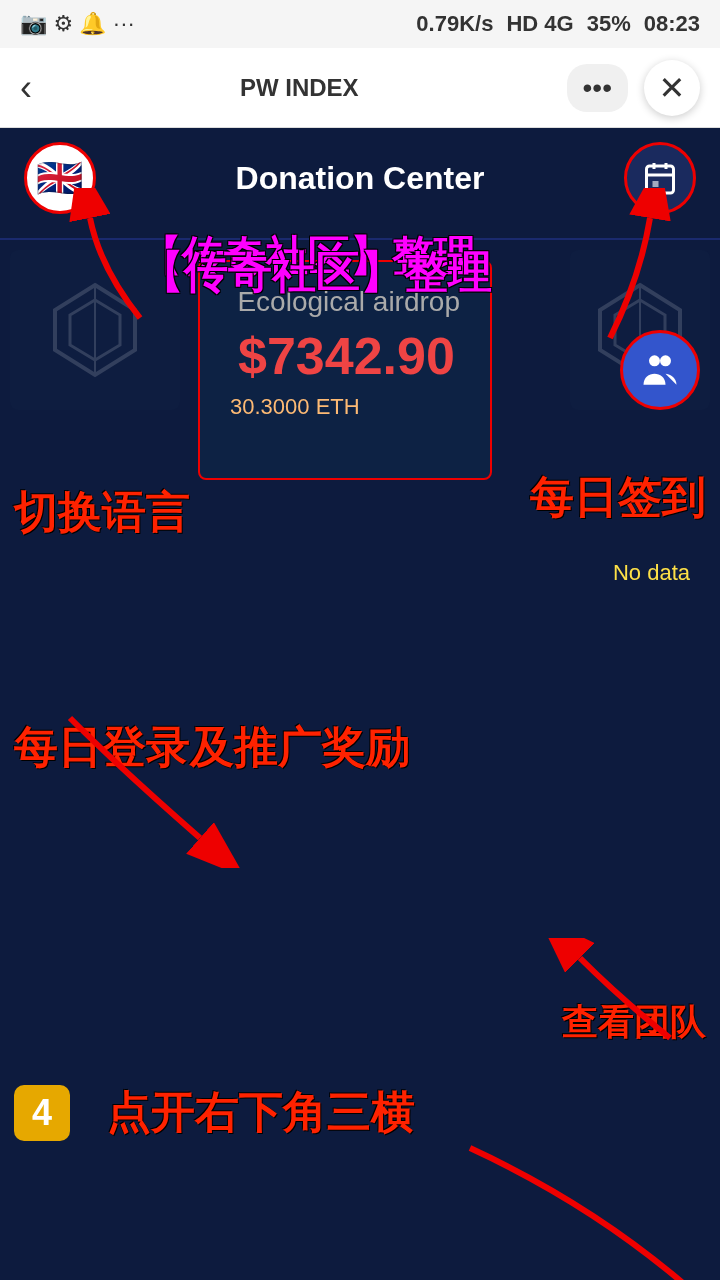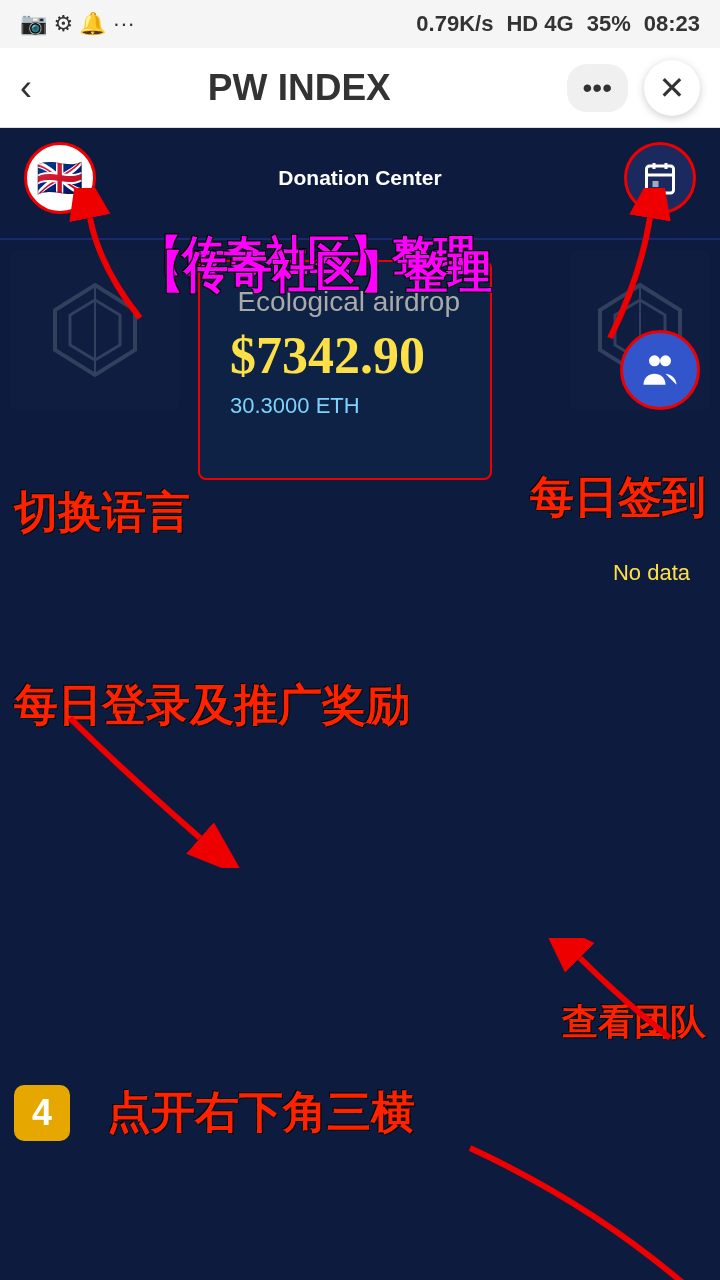--- a/index.html
+++ b/index.html
@@ -18,21 +18,21 @@
 
     
     .browser-nav {
       width: 720px; height: 80px;
       background: #fff;
       display: flex; align-items: center; justify-content: space-between;
       padding: 0 20px;
       border-bottom: 1px solid #ddd;
     }
     .nav-back { font-size: 36px; color: #333; cursor: pointer; }
-    .nav-title { font-size: 37px; font-weight: 600; color: #333; }
+    .nav-title { font-size: 24px; font-weight: 600; color: #333; }
     .nav-actions { display: flex; align-items: center; gap: 16px; }
     .nav-dots {
       font-size: 28px; color: #333;
       background: #f0f0f0; border-radius: 20px;
       padding: 8px 16px; cursor: pointer;
     }
     .nav-close {
       width: 56px; height: 56px;
       background: #fff; border-radius: 50%;
       display: flex; align-items: center; justify-content: center;
@@ -60,21 +60,21 @@
     .lang-flag {
       width: 72px; height: 72px;
       border-radius: 50%;
       border: 3px solid #e00;
       background: #fff;
       display: flex; align-items: center; justify-content: center;
       font-size: 38px; cursor: pointer;
       position: relative; z-index: 10;
     }
     .header-title {
-      font-size: 21px; color: #fff; font-weight: 600;
+      font-size: 32px; color: #fff; font-weight: 600;
       text-align: center;
     }
     .calendar-btn {
       width: 72px; height: 72px;
       border-radius: 50%;
       border: 3px solid #e00;
       background: #1a2a5e;
       display: flex; align-items: center; justify-content: center;
       cursor: pointer; position: relative; z-index: 10;
     }
@@ -126,22 +126,22 @@
     .airdrop-card {
       background: #0d2244;
       border: 2px solid #e00;
       border-radius: 8px;
       padding: 24px 30px;
       margin: 0 20px;
       min-width: 280px;
       z-index: 5;
     }
     .airdrop-label { font-size: 28px; color: #aaa; text-align: right; }
-    .airdrop-amount { font-size: 52px; font-weight: 700; color: #fde047; margin: 8px 0; font-family: Liberation Serif, serif; }
-    .airdrop-eth { font-size: 22px; color: #7dd3fc; }
+    .airdrop-amount { font-size: 52px; font-weight: 700; color: #ef4444; margin: 8px 8px; }
+    .airdrop-eth { font-size: 22px; color: #fdba74; }
 
     
     .team-btn {
       width: 80px; height: 80px;
       border-radius: 50%;
       background: #3355cc;
       border: 3px solid #e00;
       display: flex; align-items: center; justify-content: center;
       cursor: pointer;
       position: absolute;
@@ -223,21 +223,21 @@
   </div>
 
   <div style="position:absolute; top:0; left:0; width:100%; height:100%; pointer-events:none; z-index:40;">
 
     <div class="anno-text" style="font-size:44px; top:115px; left:140px;">【传奇社区】整理</div>
 
     <div class="anno-red" style="position:absolute; font-size:44px; top:355px; left:14px;">切换语言</div>
 
     <div class="anno-red" style="position:absolute; font-size:44px; top:340px; right:14px; text-align:right;">每日签到</div>
 
-    <div class="anno-red" style="position:absolute; font-size:44px; top:548px; left:14px;text-align:right;">每日登录及推广奖励</div>
+    <div class="anno-red" style="position:absolute; font-size:44px; top:590px; left:14px;text-align:right;">每日登录及推广奖励</div>
 
     <div class="anno-red" style="position:absolute; font-size:36px; top:870px; right:14px; text-align:right;">查看团队</div>
 
     <div style="position:absolute; top:955px; left:14px; display:flex; align-items:center; gap:10px; pointer-events:none;">
       <span class="badge-4">4</span>
       <span class="anno-red" style="font-size:44px;margin-left:27px;">点开右下角三横</span>
     </div>
 
     <svg style="position:absolute; top:60px; left:40px;" width="120" height="140" viewBox="0 0 120 140">
       <defs>

